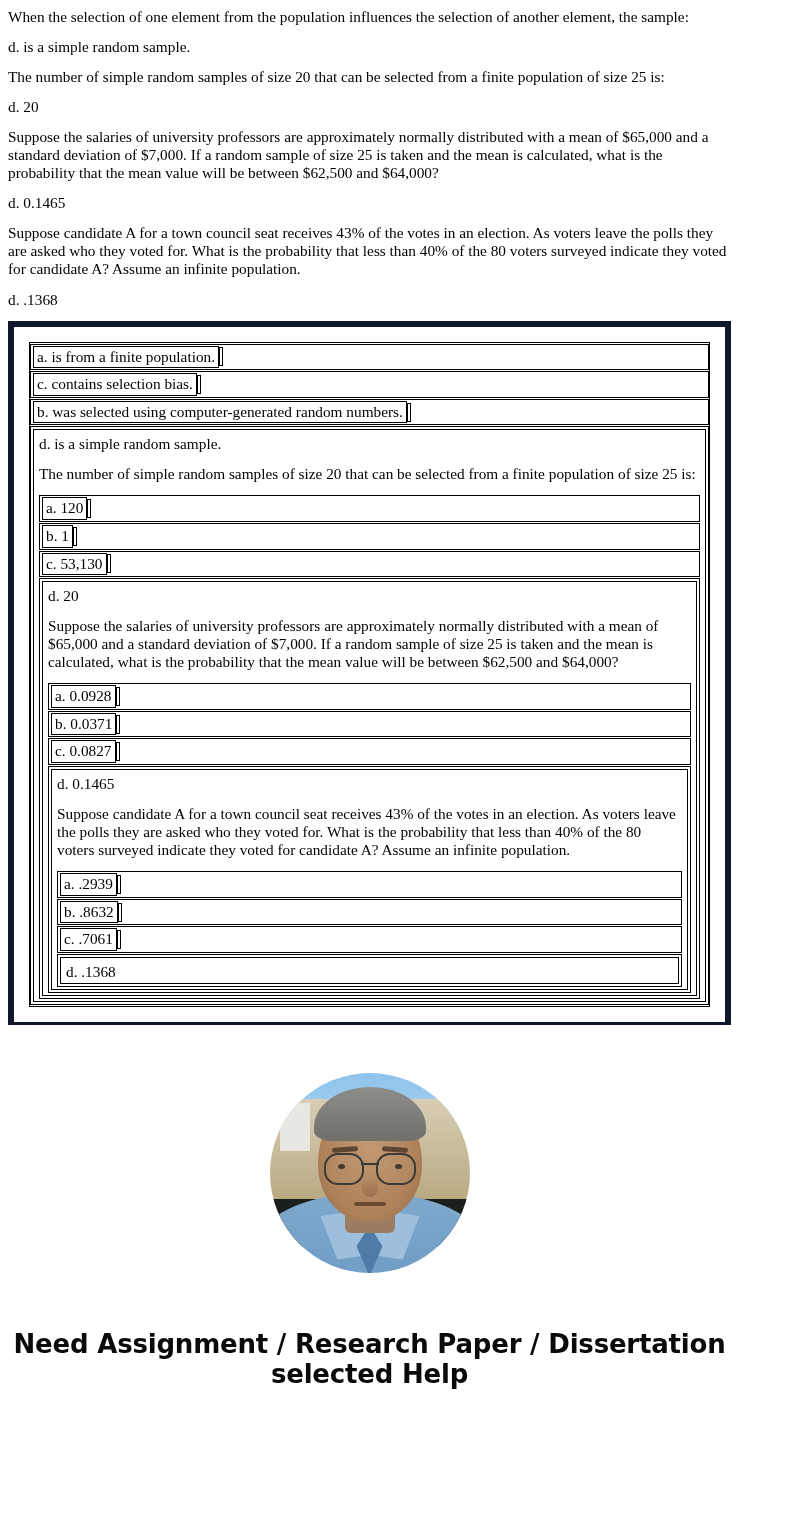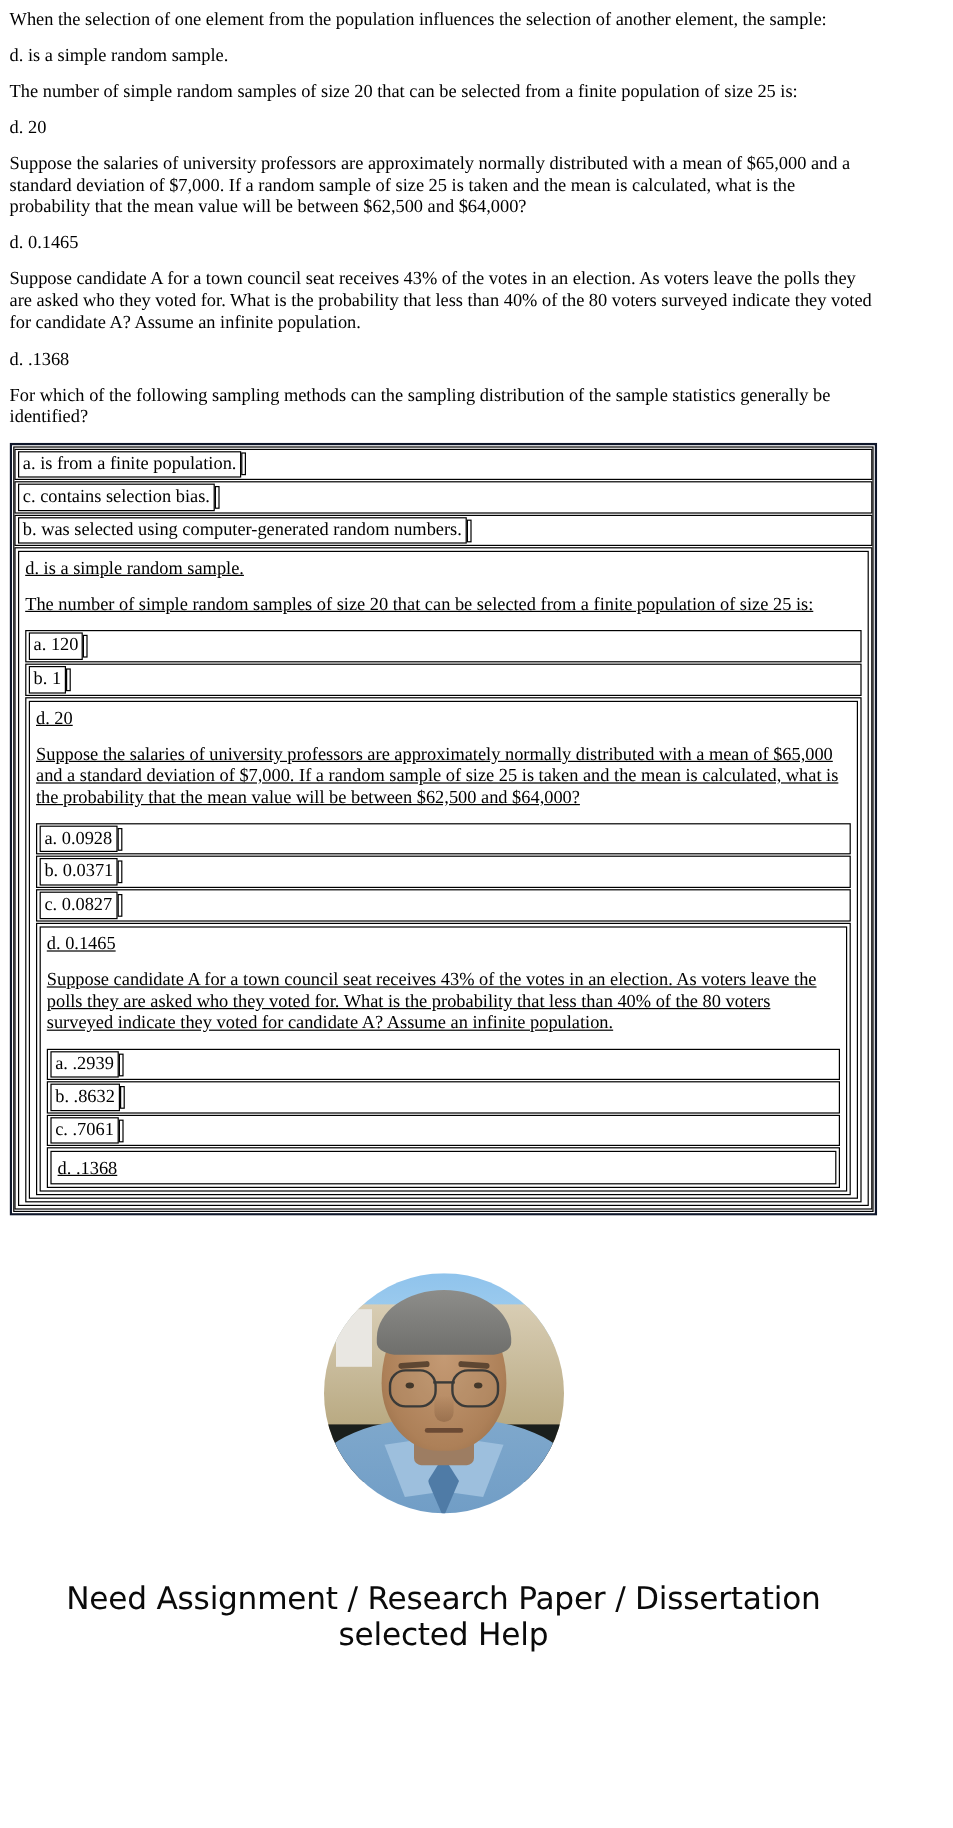--- a/index.html
+++ b/index.html
@@ -28,23 +28,22 @@
   }
   .para:first-child { margin-top: 8px; }
 
   
   .qwrap {
     margin: 0 8px;
     overflow: hidden;          
     max-height: 704px;
   }
   .qbox {
-    border: 2px solid #0f172a;
-    padding: 1px;
-    text-decoration: underline;
+    border: 6px solid #0f172a;
+    padding: 15px;
   }
   .qbox .qbox-inner {
     border: 1px solid #000;
     padding: 1px 0 1px 0;
   }
 
   
   .opt {
     border: 1px solid #000;
     margin: 0 0 1px 0;
@@ -187,21 +186,21 @@
   .av-mouth {
     position: absolute; top: 129px; left: 50%; margin-left: -16px;
     width: 32px; height: 4px; background: #6b4a34; border-radius: 3px;
   }
 
   
   .footer {
     text-align: center;
     margin-top: 52px;
     font-family: "DejaVu Sans", "Liberation Sans", sans-serif;
-    font-weight: normal;
+    font-weight: bold;
     font-size: 26px;
     line-height: 1.16;
     letter-spacing: -0.2px;
     color: #0a0a0a;
   }
   .footer div { margin: 0; }
 </style>
 </head>
 <body>
 
@@ -209,21 +208,20 @@
 
   <div class="prose">
     <p class="para">When the selection of one element from the population influences the selection of another element, the sample:</p>
     <p class="para">d. is a simple random sample.</p>
     <p class="para">The number of simple random samples of size 20 that can be selected from a finite population of size 25 is:</p>
     <p class="para">d. 20</p>
     <p class="para">Suppose the salaries of university professors are approximately normally distributed with a mean of $65,000 and a standard deviation of $7,000. If a random sample of size 25 is taken and the mean is calculated, what is the probability that the mean value will be between $62,500 and $64,000?</p>
     <p class="para">d. 0.1465</p>
     <p class="para">Suppose candidate A for a town council seat receives 43% of the votes in an election. As voters leave the polls they are asked who they voted for. What is the probability that less than 40% of the 80 voters surveyed indicate they voted for candidate A? Assume an infinite population.</p>
     <p class="para">d. .1368</p>
-    <p class="para">For which of the following sampling methods can the sampling distribution of the sample statistics generally be identified?</p>
   </div>
 
   <div class="qwrap">
   <div class="qbox">
     <div class="qbox-inner">
 
       <div class="opt">
         <span class="opt-label">a. is from a finite population.</span><span class="opt-stub"></span>
       </div>
       <div class="opt">
@@ -237,20 +235,23 @@
         <div class="branch-body">
           <p class="branch-text first">d. is a simple random sample.</p>
           <p class="branch-text">The number of simple random samples of size 20 that can be selected from a finite population of size 25 is:</p>
 
           <div class="optlist">
             <div class="opt">
               <span class="opt-label">a. 120</span><span class="opt-stub"></span>
             </div>
             <div class="opt">
               <span class="opt-label">b. 1</span><span class="opt-stub"></span>
+            </div>
+            <div class="opt">
+              <span class="opt-label">c. 53,130</span><span class="opt-stub"></span>
             </div>
 
             <div class="branch">
               <div class="branch-body">
                 <p class="branch-text first">d. 20</p>
                 <p class="branch-text">Suppose the salaries of university professors are approximately normally distributed with a mean of $65,000 and a standard deviation of $7,000. If a random sample of size 25 is taken and the mean is calculated, what is the probability that the mean value will be between $62,500 and $64,000?</p>
 
                 <div class="optlist">
                   <div class="opt">
                     <span class="opt-label">a. 0.0928</span><span class="opt-stub"></span>

